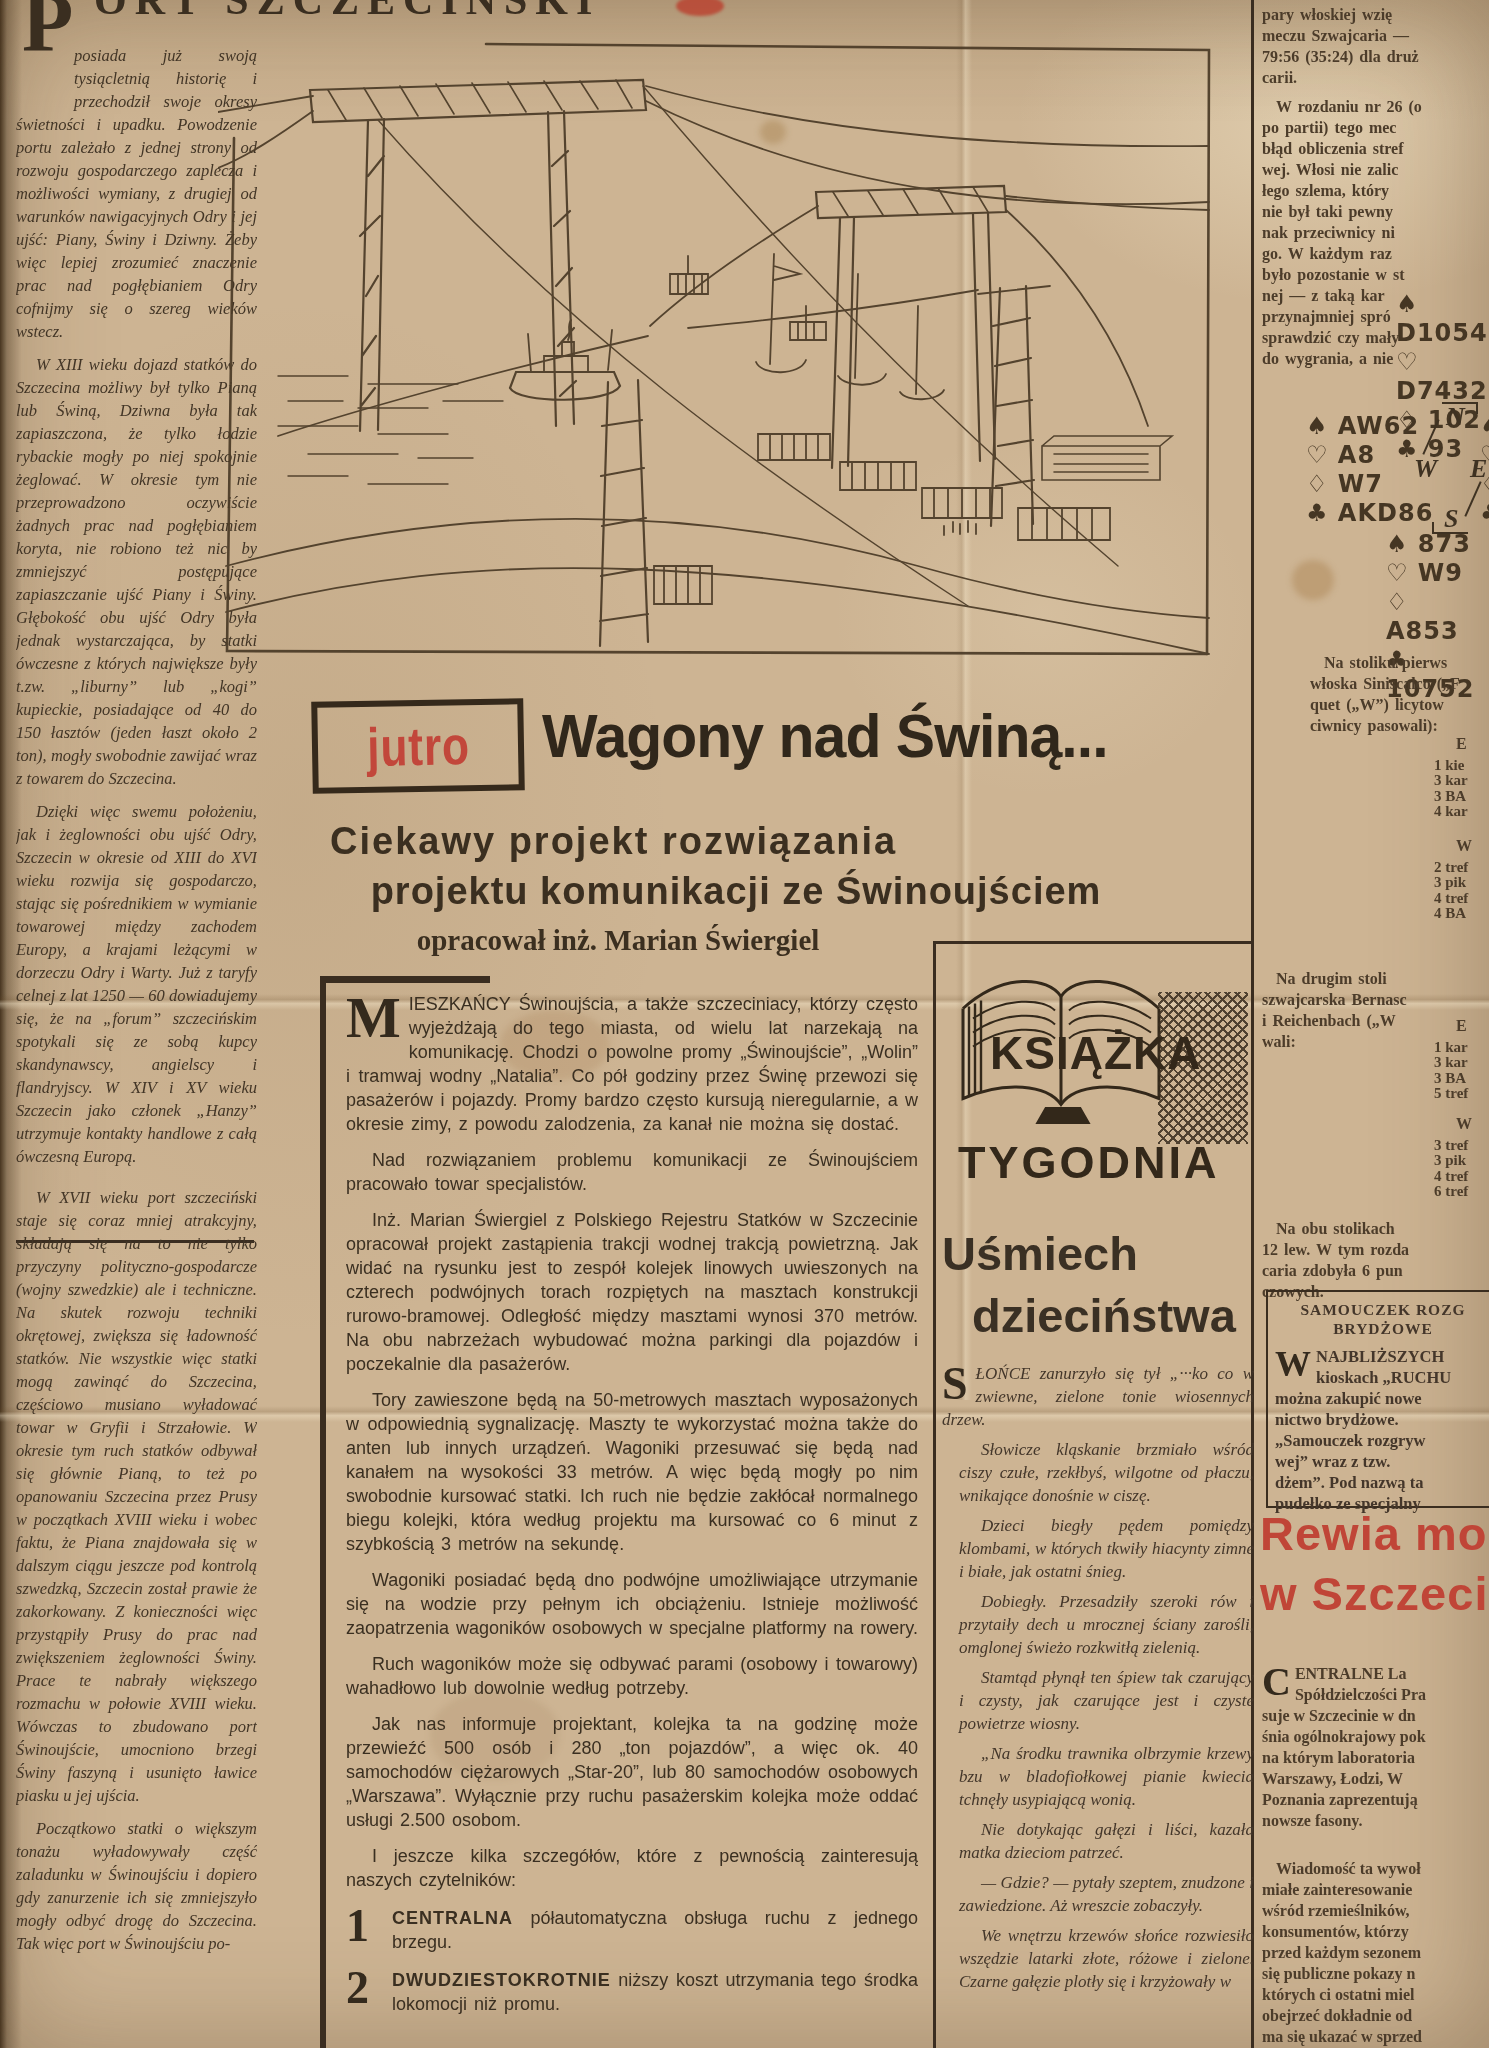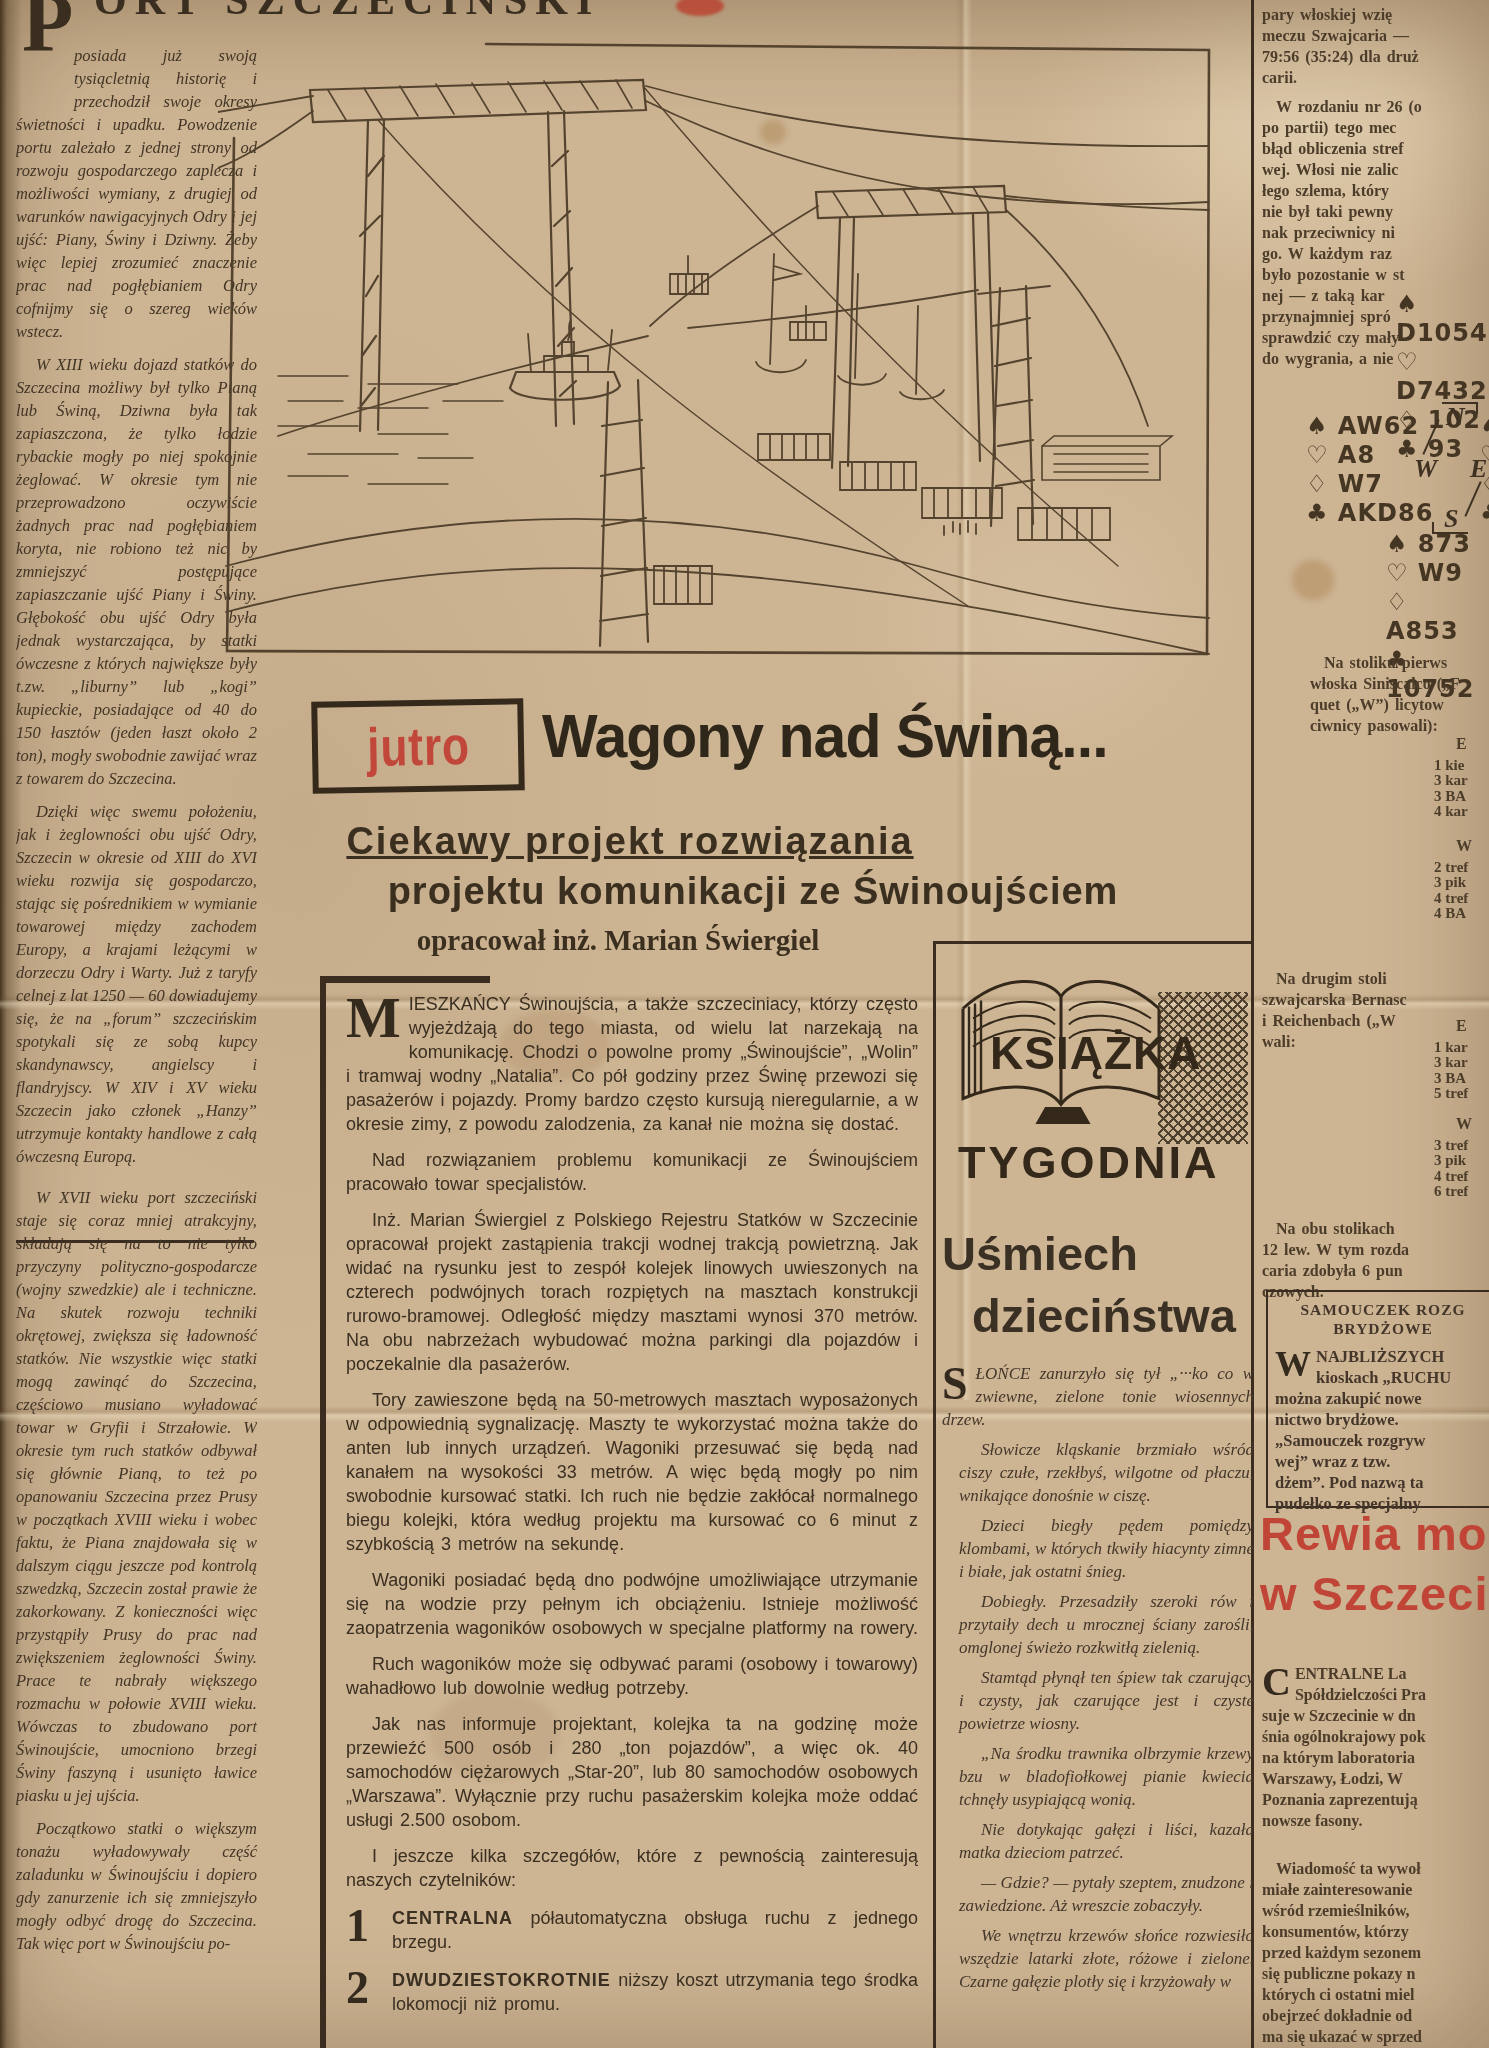--- a/index.html
+++ b/index.html
@@ -34,23 +34,23 @@
   .p-spacer{float:left;width:58px;height:50px;}
   .lc-divider{position:absolute;left:16px;top:1240px;width:238px;height:3px;background:#3a2d20;}
   
   .illo{position:absolute;left:218px;top:6px;width:995px;height:652px;}
   
   .jutro-box{position:absolute;left:312px;top:700px;width:212px;height:92px;border:6px solid #35291b;
     display:flex;align-items:center;justify-content:center;transform:rotate(-1deg);}
   .jutro-box span{font:bold 54px/1 "Liberation Sans",sans-serif;color:#c2473b;transform:scaleX(.82);letter-spacing:1px;}
   .headline{position:absolute;left:542px;top:702px;font:800 62px/1.1 "Liberation Sans",sans-serif;
     color:#30271b;letter-spacing:-1px;transform:scaleX(.95);transform-origin:left;white-space:nowrap;}
-  .subhead1{position:absolute;left:330px;top:822px;width:600px;text-align:center;
-    font:bold 38px/1 "Liberation Sans",sans-serif;color:#3b2f20;letter-spacing:2px;text-decoration:underline;}
-  .subhead2{position:absolute;left:267px;top:872px;width:972px;text-align:center;
+  .subhead1{position:absolute;left:330px;top:822px;width:600px;
+    font:bold 38px/1 "Liberation Sans",sans-serif;color:#3b2f20;letter-spacing:2px;}
+  .subhead2{position:absolute;left:250px;top:872px;width:972px;text-align:center;
     font:bold 38px/1 "Liberation Sans",sans-serif;color:#3b2f20;letter-spacing:1px;}
   .byline{position:absolute;left:312px;top:926px;width:612px;text-align:center;
     font:bold 29px/1 "Liberation Serif",serif;color:#3b2f20;}
   
   .feature-body{position:absolute;left:346px;top:992px;width:572px;height:1056px;overflow:hidden;
     font:18px/24px "Liberation Sans",sans-serif;color:#3a2f21;text-align:justify;word-spacing:2px;}
   .feature-body p{margin:0 0 12px 0;}
   .feature-body p.ind{text-indent:26px;}
   .dc{float:left;font:bold 58px/48px "Liberation Serif",serif;padding:2px 8px 0 0;color:#342a1d;}
   .list-item{display:flex;margin:14px 0 0 0;}

